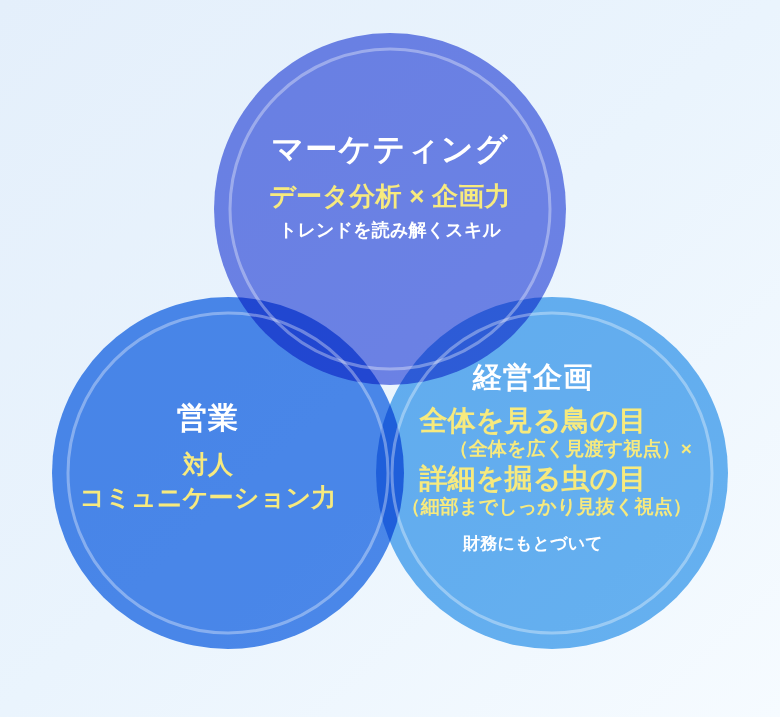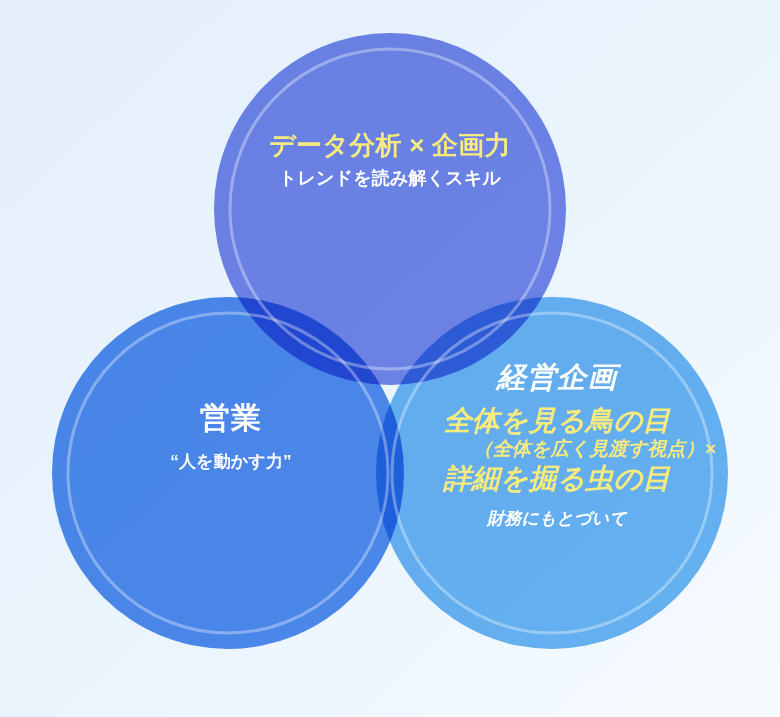--- a/index.html
+++ b/index.html
@@ -54,27 +54,27 @@
     letter-spacing: 0.01em;
   }
 
   
   #block-marketing { left: 190px; top: 128px; width: 400px; }
   #block-marketing .title { font-size: 32px; margin-bottom: 9px; }
   #block-marketing .accent { font-size: 26px; margin-bottom: 3px; }
   #block-marketing .desc { font-size: 18px; line-height: 1.55; }
 
   
-  #block-sales { left: 61px; top: 398px; width: 340px; }
+  #block-sales { left: 38px; top: 398px; width: 340px; }
   #block-sales .title { font-size: 30px; margin-bottom: 10px; }
   #block-sales .accent { font-size: 25px; line-height: 1.32; margin-bottom: 9px; }
   #block-sales .desc { font-size: 17px; line-height: 1.6; }
 
   
-  #block-planning { left: 398px; top: 358px; width: 318px; font-style: italic; }
+  #block-planning { left: 374px; top: 358px; width: 318px; }
   #block-planning .title { font-size: 29px; margin-bottom: 8px; }
   #block-planning .accent-main { font-size: 28px; line-height: 1.18; }
   #block-planning .accent-paren { font-size: 19px; line-height: 1.3; text-align: right; }
   #block-planning .accent-group { margin-bottom: 10px; }
   #block-planning .desc { font-size: 17px; line-height: 1.6; }
 
   .line { display: block; }
 </style>
 </head>
 <body>
@@ -110,41 +110,46 @@
     <g fill="none" stroke="#ffffff" stroke-opacity="0.34" stroke-width="3">
       <circle cx="390" cy="209" r="160" clip-path="url(#clip-marketing)"></circle>
       <circle cx="228" cy="473" r="160" clip-path="url(#clip-sales)"></circle>
       <circle cx="552" cy="473" r="160" clip-path="url(#clip-planning)"></circle>
     </g>
   </svg>
 
   <div class="text-layer">
 
     <div class="block" id="block-marketing">
+      <div class="title">マーケティング</div>
       <div class="accent">
         <span class="line">データ分析 × 企画力</span>
       </div>
       <div class="desc">
         <span class="line">トレンドを読み解くスキル</span>
       </div>
     </div>
 
     <div class="block" id="block-sales">
       <div class="title">営業</div>
+      <div class="accent">
+        <span class="line">対人</span>
+        <span class="line">コミュニケーション力</span>
+      </div>
       <div class="desc">
-        <span class="line">“人を動かす力”</span>
       </div>
     </div>
 
     <div class="block" id="block-planning">
       <div class="title">経営企画</div>
       <div class="accent accent-group">
         <span class="line accent-main">全体を見る鳥の目</span>
         <span class="line accent-paren">（全体を広く見渡す視点）×</span>
         <span class="line accent-main">詳細を掘る虫の目</span>
+        <span class="line accent-paren">（細部までしっかり見抜く視点）</span>
       </div>
       <div class="desc">
         <span class="line">財務にもとづいて</span>
       </div>
     </div>
 
   </div>
 </div>
 
 </body></html>

